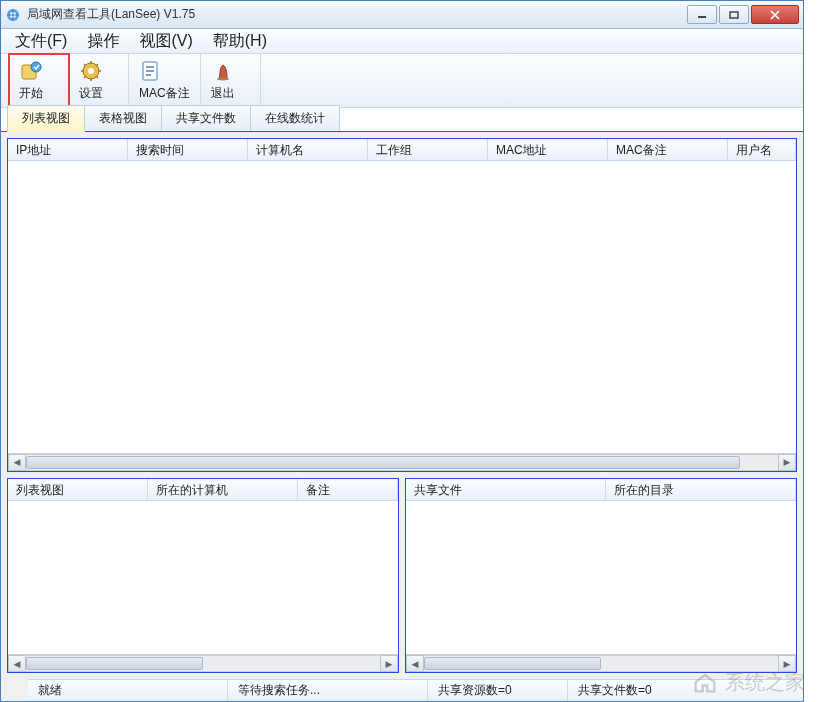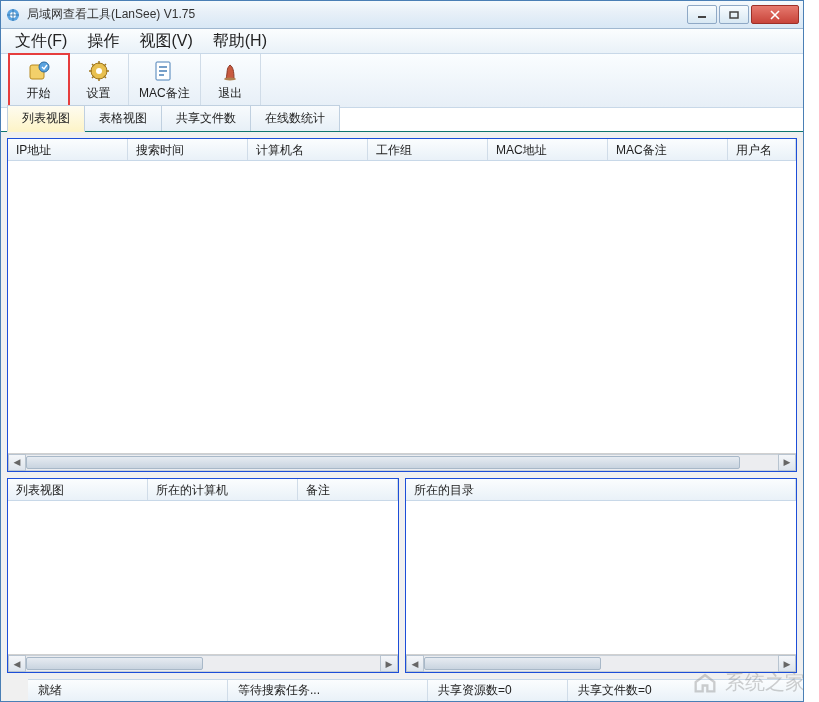--- a/index.html
+++ b/index.html
@@ -56,21 +56,21 @@
 }
 .menubar span { padding: 2px 8px; color: #222; }
 .toolbar {
   height: 54px;
   background: linear-gradient(to bottom, #fafdff, #e7eff7);
   display: flex; align-items: center;
   padding: 0 8px; gap: 0;
   border-bottom: 1px solid #c8d8e8;
 }
 .tool-btn {
-  display: flex; flex-direction: column; align-items: center; justify-content: center;
+  display: flex; flex-direction: column; align-items: flex-start; justify-content: center;
   padding: 4px 10px; min-width: 60px;
   border-right: 1px solid #d0dce8;
   height: 100%;
   color: #222;
 }
 .tool-btn .ticon { width: 24px; height: 24px; margin-bottom: 2px; display: flex; align-items: center; justify-content: center; }
 .tool-btn.highlight { outline: 2px solid #e63d3d; outline-offset: -1px; }
 .tabbar {
   height: 24px;
   background: #fff;
@@ -290,20 +290,21 @@
           <div class="sbtn">◀</div>
           <div class="track">
             <div class="thumb" style="left:0; width:50%"></div>
           </div>
           <div class="sbtn">▶</div>
         </div>
       </div>
 
       <div class="panel bottom">
         <div class="col-header">
+          <div class="col" style="width:200px">共享文件</div>
           <div class="col" style="flex:1">所在的目录</div>
         </div>
         <div class="grid-body"></div>
         <div class="hscroll">
           <div class="sbtn">◀</div>
           <div class="track">
             <div class="thumb" style="left:0; width:50%"></div>
           </div>
           <div class="sbtn">▶</div>
         </div>

